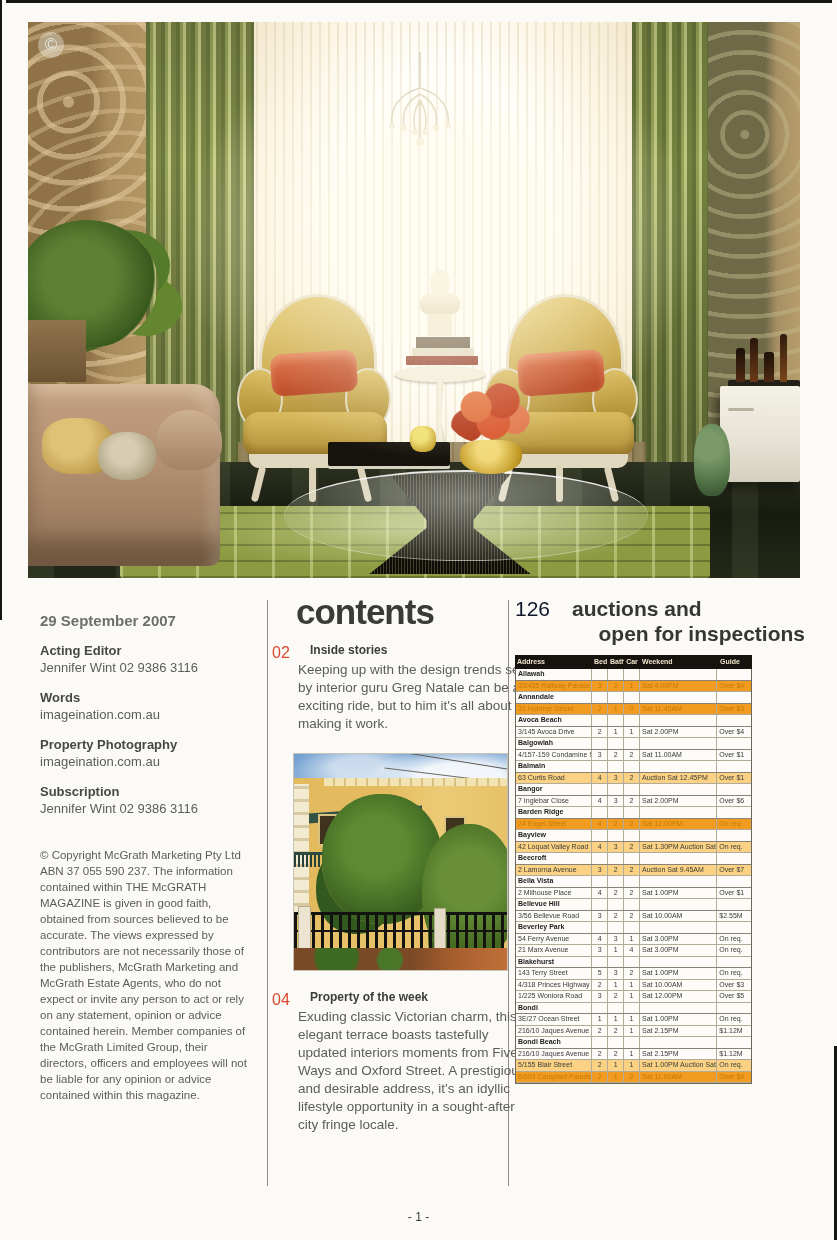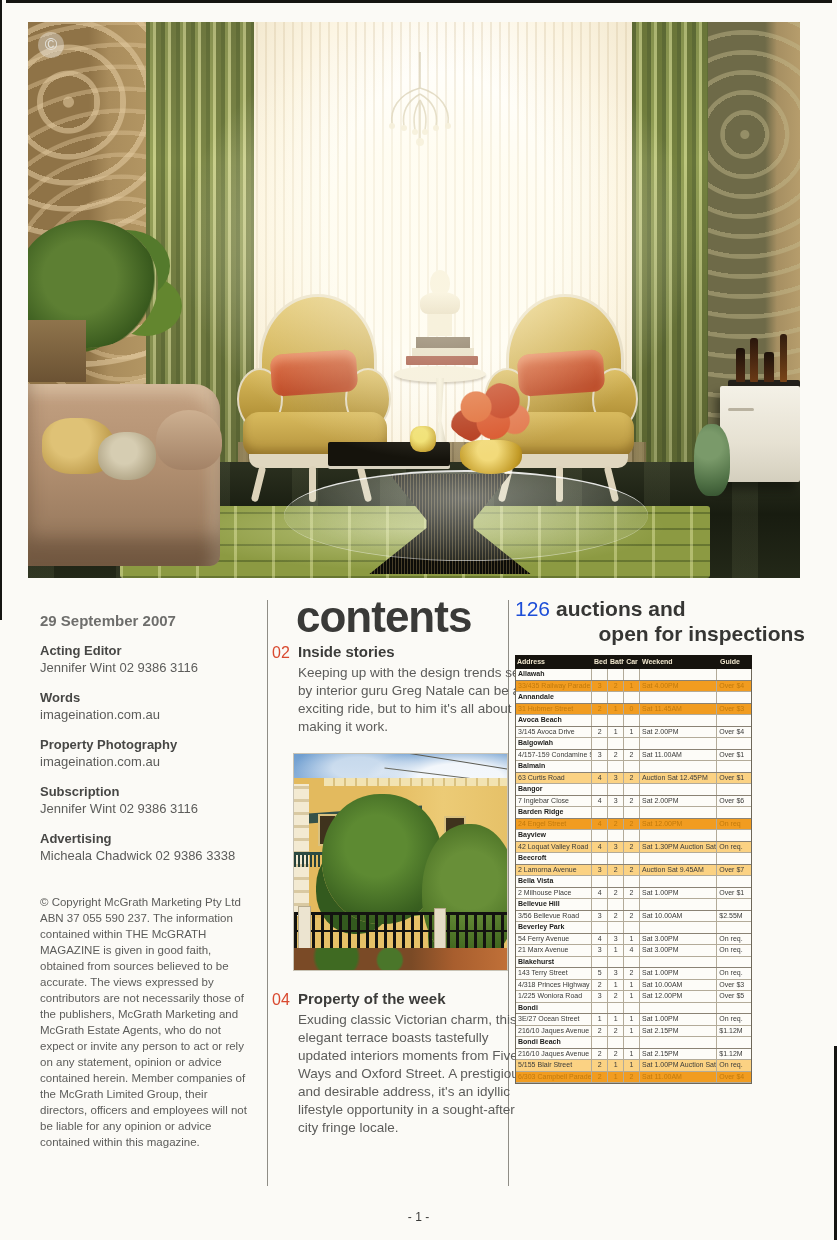--- a/index.html
+++ b/index.html
@@ -142,24 +142,24 @@
   .col1{left:40px;top:596px;width:215px;}
   .issue-line{font-size:40px;font-weight:bold;letter-spacing:-1px;color:#3e3e3c;}
   .issue-num{color:#d9492f;}
   .issue-star{color:#1d1d1b;font-size:34px;}
   .issue-date{margin-top:16px;font-size:15px;font-weight:bold;color:#6e6e6c;}
   .credit{margin-top:13px;font-size:13px;line-height:17px;color:#5c5c5a;}
   .credit b{display:block;color:#474745;}
   .copyright{margin-top:30px;font-size:11.5px;line-height:16px;color:#5c5c5a;width:212px;}
 
   
-  .col2-title{left:296px;top:592px;font-size:44px;font-weight:bold;letter-spacing:-1px;color:#3a3a38;}
+  .col2-title{left:296px;top:592px;font-size:35px;font-weight:bold;letter-spacing:-1px;color:#3a3a38;}
   .toc-item{position:absolute;width:236px;}
   .toc-num{position:absolute;left:-26px;top:1px;font-size:16px;color:#d9492f;}
-  .toc-head{font-size:15px;font-weight:bold;color:#3c3c3a;}
+  .toc-head{font-size:12px;font-weight:bold;color:#3c3c3a;margin-left:12px;}
   .toc-body{margin-top:4px;font-size:13.5px;line-height:18px;color:#5c5c5a;}
   .toc1{left:298px;top:643px;}
   .toc2{left:298px;top:990px;}
 
   
   .terrace{left:293px;top:753px;width:213px;height:216px;overflow:hidden;border:1px solid #c9c4b6;background:#e6c168;}
   .t-sky{left:0;top:0;width:213px;height:78px;
     background:
       radial-gradient(ellipse at 78% 30%, rgba(255,255,255,.9) 0 18%, rgba(255,255,255,0) 40%),
       radial-gradient(ellipse at 30% 18%, rgba(255,255,255,.6) 0 12%, rgba(255,255,255,0) 30%),
@@ -194,21 +194,21 @@
   .t-post1{left:4px;top:152px;width:11px;height:46px;background:#ece4d0;border:1px solid #b7ab8d;}
   .t-post2{left:140px;top:154px;width:10px;height:44px;background:#e4dcc6;border:1px solid #b7ab8d;}
   .t-garden{left:0;top:194px;width:213px;height:22px;
     background:
       radial-gradient(circle at 20% 40%,#3f6a22 0 12%,rgba(0,0,0,0) 14%),
       radial-gradient(circle at 45% 55%,#4a762a 0 10%,rgba(0,0,0,0) 12%),
       linear-gradient(90deg,#7a4a26 0 55%,#a85e2e 75%,#c07038 100%);}
 
   
   .col3-head{left:515px;top:596px;width:290px;font-size:21px;font-weight:bold;color:#363634;line-height:25px;}
-  .col3-num{color:#1d4ed8;font-weight:normal;margin-right:6px;text-align:center;}
+  .col3-num{color:#0f172a;font-weight:normal;margin-right:22px;text-align:center;}
   .col3-line2{margin-left:47px;text-align:right;}
 
   .atable{left:515px;top:655px;width:237px;background:#fdfcf8;font-size:7px;color:#3a3a38;}
   .trow{display:flex;height:10.5px;line-height:10px;border-bottom:1px solid #b3ab99;}
   .theader{display:flex;height:13px;line-height:13px;background:#16130e;color:#efe5cc;font-weight:bold;border-bottom:1px solid #16130e;}
   .tcell{box-sizing:border-box;padding:0 2px;border-right:1px solid #b3ab99;overflow:hidden;white-space:nowrap;}
   .theader .tcell{border-right:none;}
   .c-addr{width:77px;}
   .c-bed,.c-bath,.c-car{width:16px;text-align:center;}
   .c-wkd{width:78px;}
@@ -332,24 +332,20 @@
         <div>imageination.com.au</div>
       </div>
       <div class="credit">
         <b>Property Photography</b>
         <div>imageination.com.au</div>
       </div>
       <div class="credit">
         <b>Subscription</b>
         <div>Jennifer Wint  02 9386 3116</div>
       </div>
-      <div class="credit">
-        <b>Advertising</b>
-        <div>Micheala Chadwick  02 9386 3338</div>
-      </div>
     </div>
   <div class="copyright">© Copyright McGrath Marketing Pty Ltd ABN 37 055 590 237. The information contained within THE McGRATH MAGAZINE is given in good faith, obtained from sources believed to be accurate. The views expressed by contributors are not necessarily those of the publishers, McGrath Marketing and McGrath Estate Agents, who do not expect or invite any person to act or rely on any statement, opinion or advice contained herein. Member companies of the McGrath Limited Group, their directors, officers and employees will not be liable for any opinion or advice contained within this magazine.</div>
 
 </div>
 
 <div class="abs col2-title">contents</div>
 
 <div class="abs toc-item toc1">
   <span class="toc-num">02</span>
   <div class="toc-head">Inside stories</div>

